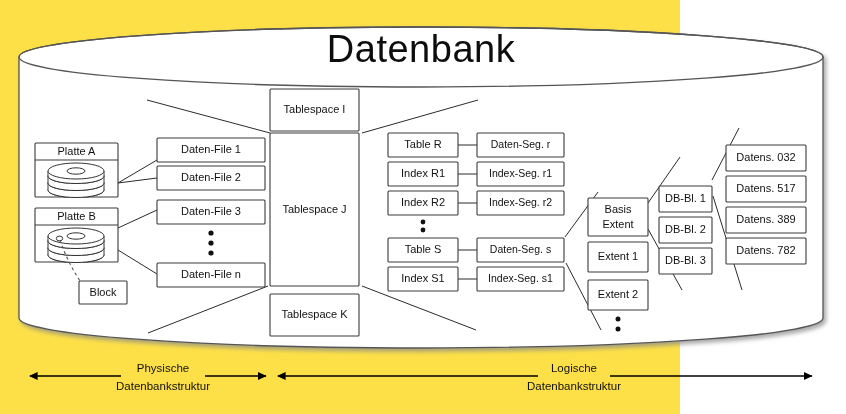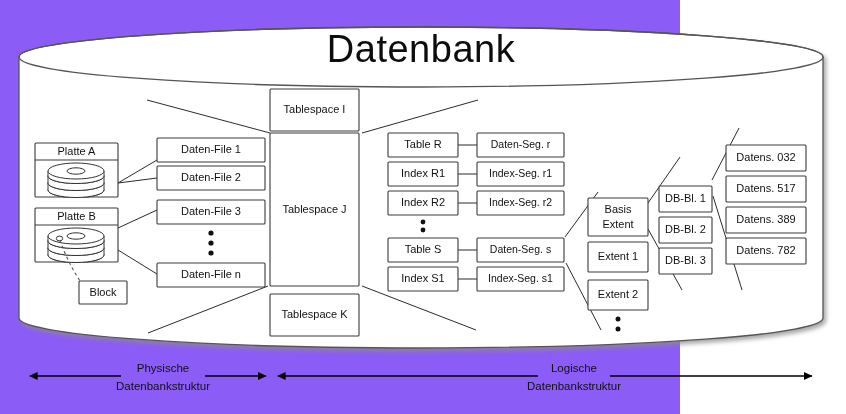--- a/index.html
+++ b/index.html
@@ -1,18 +1,18 @@
 <!DOCTYPE html>
 <html><head>
 <meta charset="utf-8">
 <style>
   html,body{margin:0;padding:0;background:#ffffff;}
   body{width:846px;height:414px;overflow:hidden;
        font-family:"Liberation Sans",sans-serif;}
-  #stage{position:relative;width:680px;height:414px;background:#8b5cf6;}
+  #stage{position:relative;width:680px;height:414px;background:#fde047;}
   svg{display:block;}
   .bx{fill:#ffffff;stroke:#3a3a3a;stroke-width:1.1;}
   .lbl{font-family:"Liberation Sans",sans-serif;font-size:11px;fill:#111;
        text-anchor:middle;dominant-baseline:middle;}
   .lbl-sm{font-size:10.5px;}
   .title{font-family:"Liberation Sans",sans-serif;font-size:38px;fill:#0d0d0d;
          text-anchor:middle;letter-spacing:0.5px;}
   .cyl{fill:#ffffff;stroke:#555;stroke-width:1.3;}
   .cylline{fill:none;stroke:#555;stroke-width:1.3;}
   .conn{stroke:#2b2b2b;stroke-width:1;fill:none;}

